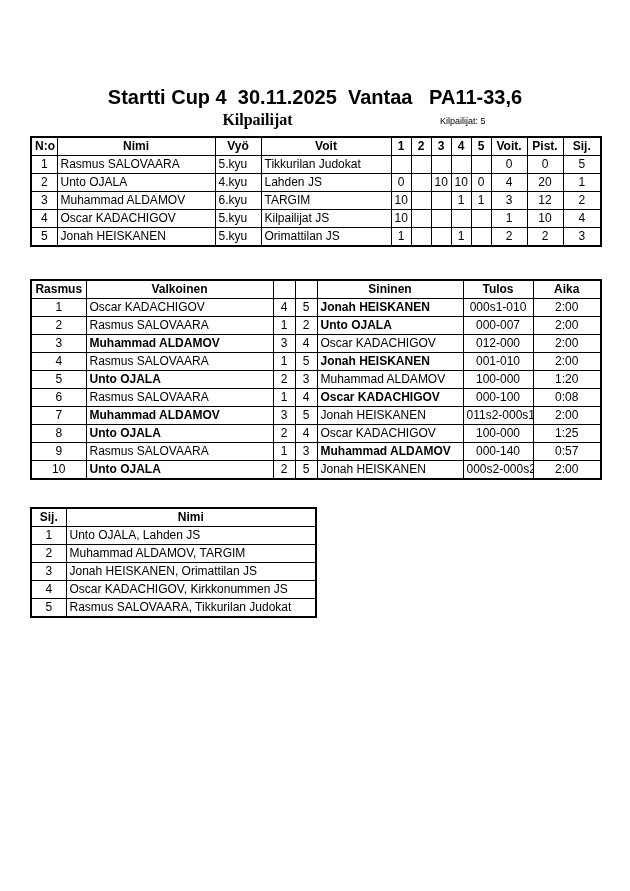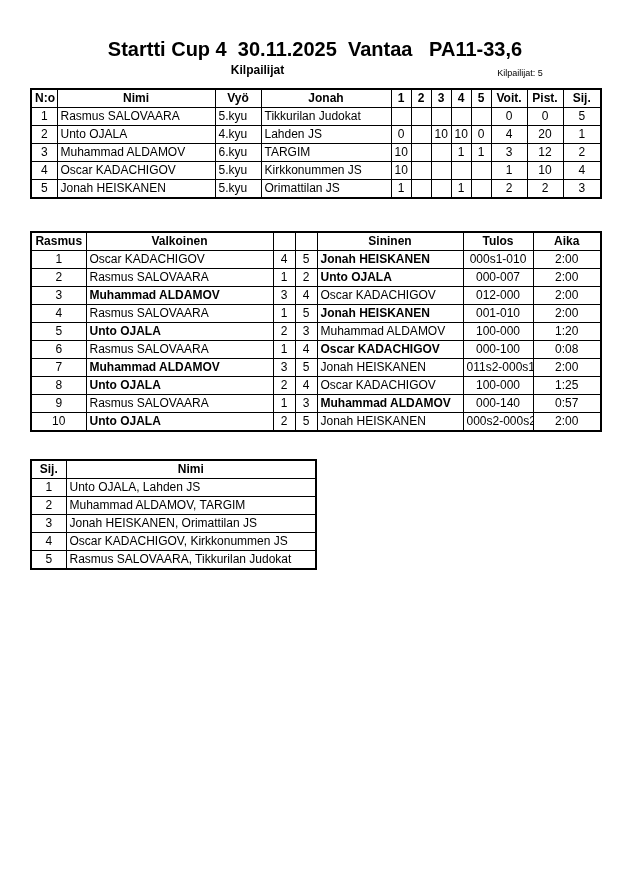--- a/index.html
+++ b/index.html
@@ -1,23 +1,23 @@
 <!DOCTYPE html>
 <html><head>
 <meta charset="utf-8">
 <style>
   html,body{margin:0;padding:0;}
   body{width:630px;height:891px;background:#ffffff;font-family:"Liberation Sans",sans-serif;color:#000;}
-  .page{position:relative;width:630px;height:768px;background:#fff;overflow:hidden;}
+  .page{position:relative;width:630px;height:768px;background:#fff;overflow:hidden;margin-top:48px;}
   .title{position:absolute;top:38px;left:0;width:630px;text-align:center;font-size:20px;font-weight:bold;white-space:pre;}
-  .heading{position:absolute;font-size:12px;font-weight:bold;text-align:center;}
+  .heading{position:absolute;font-size:16px;font-weight:bold;text-align:center;font-family:Liberation Serif, serif;}
   #h-kilpailijat{top:63px;left:30px;width:455px;}
   #h-ottelut{top:214px;left:30px;width:570px;}
   #h-tulokset{top:443px;left:30px;width:285px;}
-  .count{position:absolute;top:68px;left:440px;width:160px;text-align:center;font-size:9px;}
+  .count{position:absolute;top:68px;left:440px;width:160px;text-align:left;font-size:9px;}
   table{position:absolute;border-collapse:collapse;table-layout:fixed;border:2px solid #000;font-size:12px;background:#fff;}
   th,td{border:1px solid #000;height:17px;line-height:15px;padding:0 3px;text-align:left;overflow:hidden;white-space:nowrap;}
   th{text-align:center;font-weight:bold;}
   .ac{text-align:center;}
   #t-competitors{top:88px;left:30px;width:570px;}
   #t-matches{top:231px;left:30px;width:570px;}
   #t-results{top:459px;left:30px;width:285px;}
 </style>
 </head>
 <body>
@@ -42,21 +42,21 @@
         <col style="width:20px">
       <col style="width:36px">
         <col style="width:36px">
         <col style="width:38px">
     </colgroup>
     <tbody>
         <tr>
       <th>N:o</th>
       <th>Nimi</th>
       <th>Vyö</th>
-      <th>Jonah</th>
+      <th>Voit</th>
       <th>1</th>
       <th>2</th>
       <th>3</th>
       <th>4</th>
       <th>5</th>
       <th>Voit.</th>
       <th>Pist.</th>
       <th>Sij.</th>
     </tr>
     <tr>
@@ -98,21 +98,21 @@
       <td class="ac">1</td>
       <td class="ac">1</td>
       <td class="ac">3</td>
       <td class="ac">12</td>
       <td class="ac">2</td>
     </tr>
     <tr>
       <td class="ac">4</td>
       <td>Oscar KADACHIGOV</td>
       <td>5.kyu</td>
-      <td>Kirkkonummen JS</td>
+      <td>Kilpailijat JS</td>
       <td class="ac">10</td>
       <td class="ac"></td>
       <td class="ac"></td>
       <td class="ac"></td>
       <td class="ac"></td>
       <td class="ac">1</td>
       <td class="ac">10</td>
       <td class="ac">4</td>
     </tr>
     <tr>

